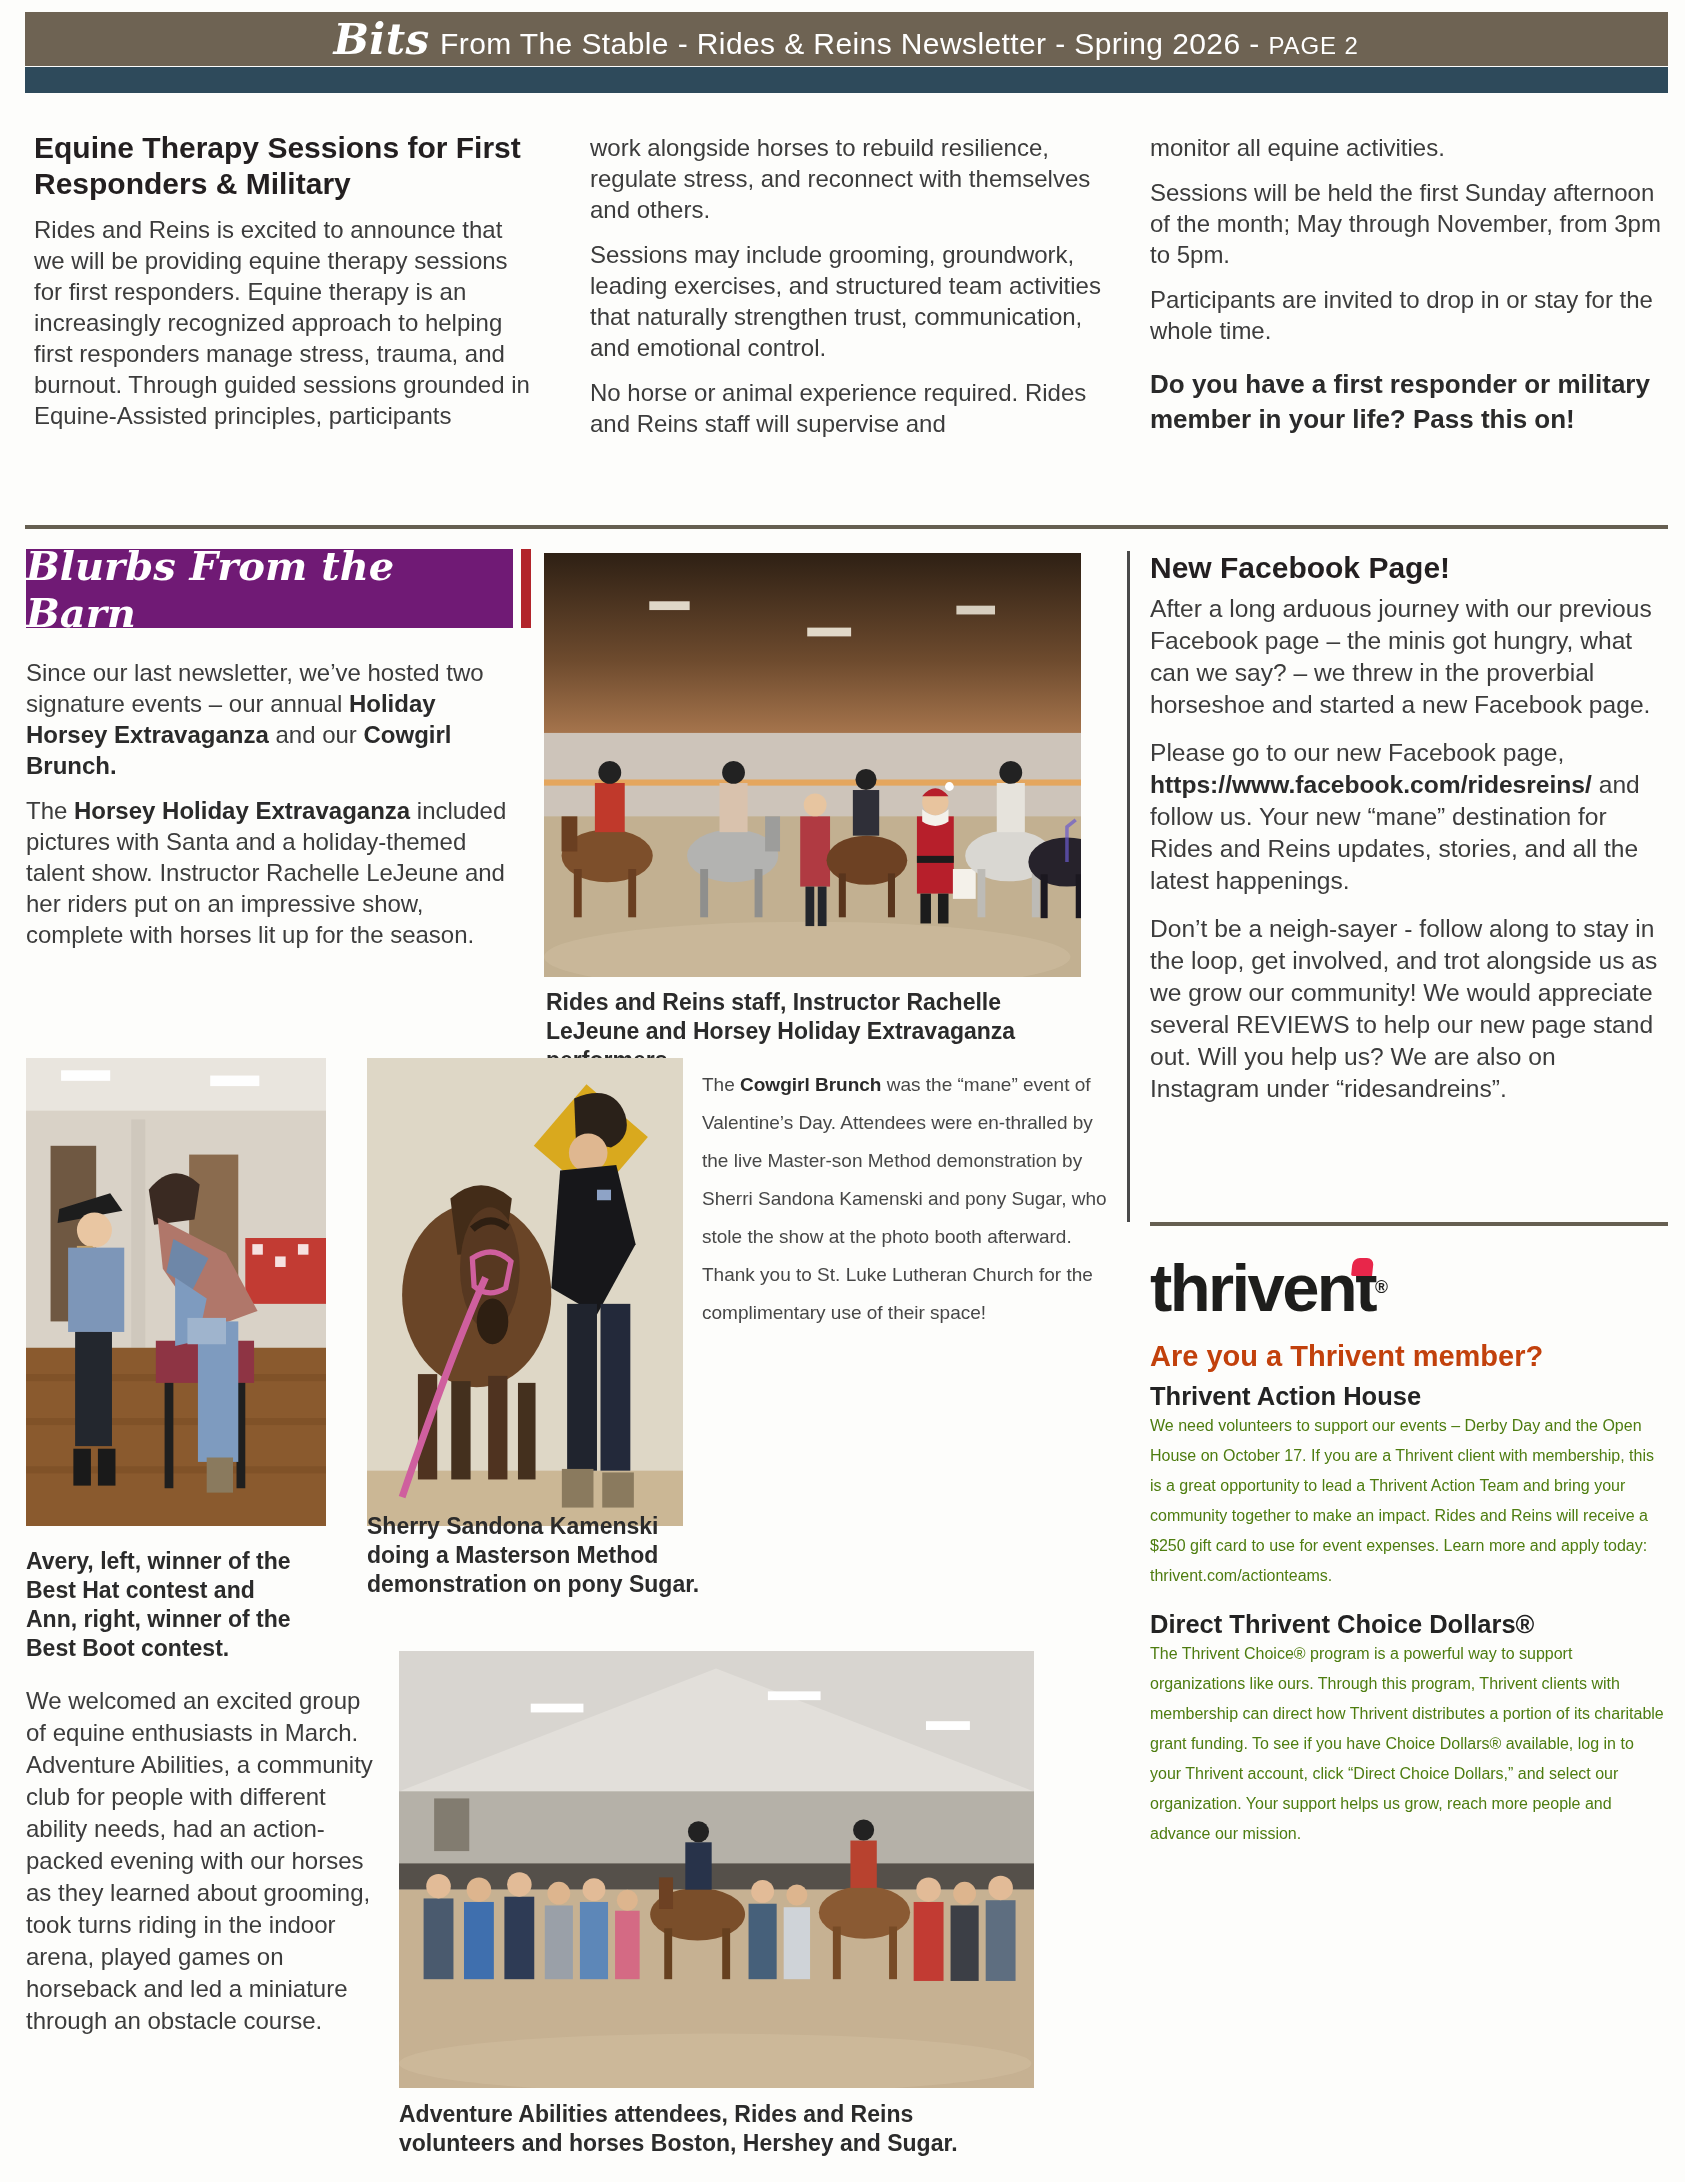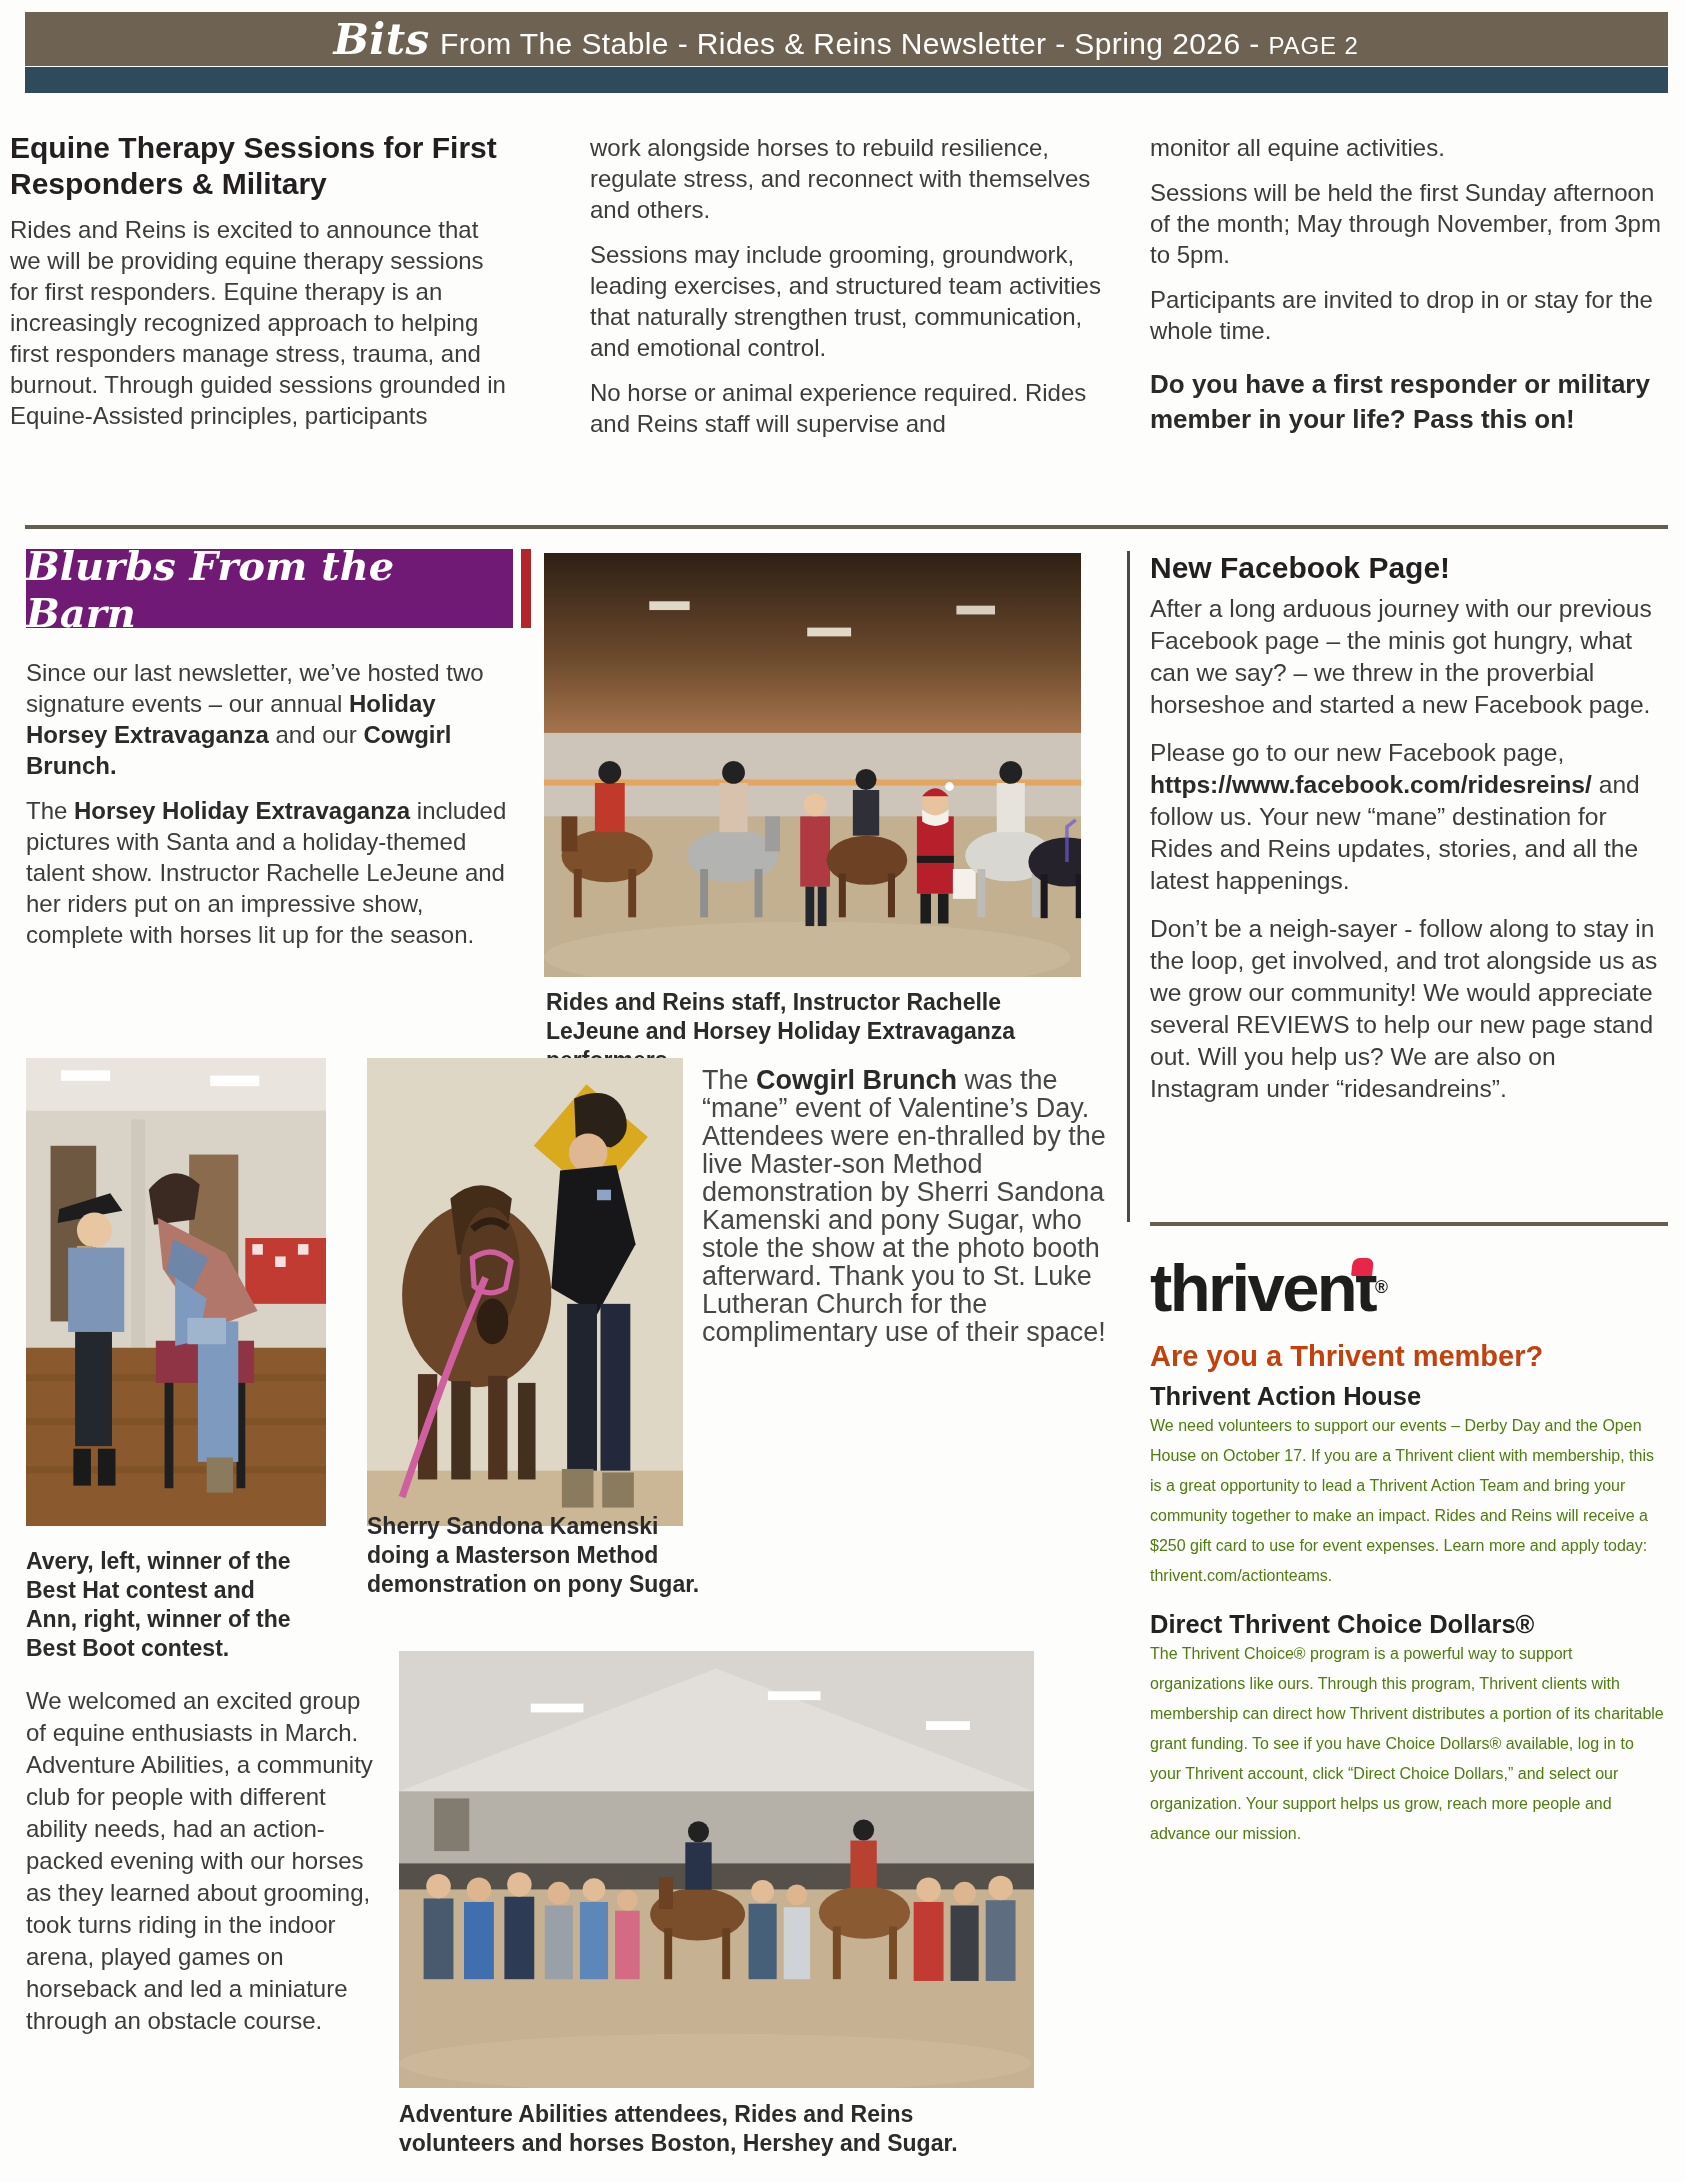--- a/index.html
+++ b/index.html
@@ -16,21 +16,21 @@
 
   
   h2,h3,h4{margin:0;color:#231f20;}
   .h-article{font-size:30px;line-height:36px;font-weight:bold;margin-bottom:12.3px;}
   .body-text{font-size:24px;line-height:31px;color:#3c3c3c;}
   .body-text p{margin:0 0 14px 0;}
   .fb-text{font-size:24.6px;line-height:32px;color:#3c3c3c;}
   .fb-text p{margin:0 0 16px 0;}
   .cta{font-weight:bold;font-size:26px;line-height:35px;color:#2a2a2a;}
   .caption{font-weight:bold;font-size:23px;line-height:29px;color:#2b2b2b;}
-  .cowgirl-text{font-size:27px;line-height:28px;color:#474747;}
+  .cowgirl-text{font-size:19px;line-height:38px;color:#474747;}
   b.inline{color:#2a2a2a;}
   .divider{background:#665f51;}
   .vdivider{background:#4a4a4a;}
 
   
   .banner-red{background:#701a75;color:#fff;display:flex;align-items:center;justify-content:center;}
   .banner-script{font-family:"DejaVu Serif",serif;font-style:italic;font-weight:bold;font-size:40px;}
   .banner-stripe{background:#b2252b;}
 
   
@@ -49,21 +49,21 @@
 </head>
 <body>
 
 <div class="page">
 
   <div class="abs bar-brown" style="left:24.6px;top:12.3px;width:1643px;height:54px;">
     <span class="hdr-title"><span class="hdr-script">Bits</span><span>From The Stable - Rides &amp; Reins Newsletter - Spring 2026 -</span><span class="hdr-page">PAGE 2</span></span>
   </div>
   <div class="abs bar-teal" style="left:24.6px;top:67px;width:1643px;height:26px;"></div>
 
-  <div class="abs" style="left:10px;top:130px;width:502px;">
+  <div class="abs" style="left:34px;top:130px;width:502px;">
     <h2 class="h-article">Equine Therapy Sessions for First Responders &amp; Military</h2>
     <div class="body-text">
       <p>Rides and Reins is excited to announce that we will be providing equine therapy sessions for first responders. Equine therapy is an increasingly recognized approach to helping first responders manage stress, trauma, and burnout. Through guided sessions grounded in Equine-Assisted principles, participants</p>
     </div>
   </div>
 
   <div class="abs body-text" style="left:590px;top:132px;width:516px;">
     <p>work alongside horses to rebuild resilience, regulate stress, and reconnect with themselves and others.</p>
     <p>Sessions may include grooming, groundwork, leading exercises, and structured team activities that naturally strengthen trust, communication, and emotional control.</p>
     <p>No horse or animal experience required. Rides and Reins staff will supervise and</p>

